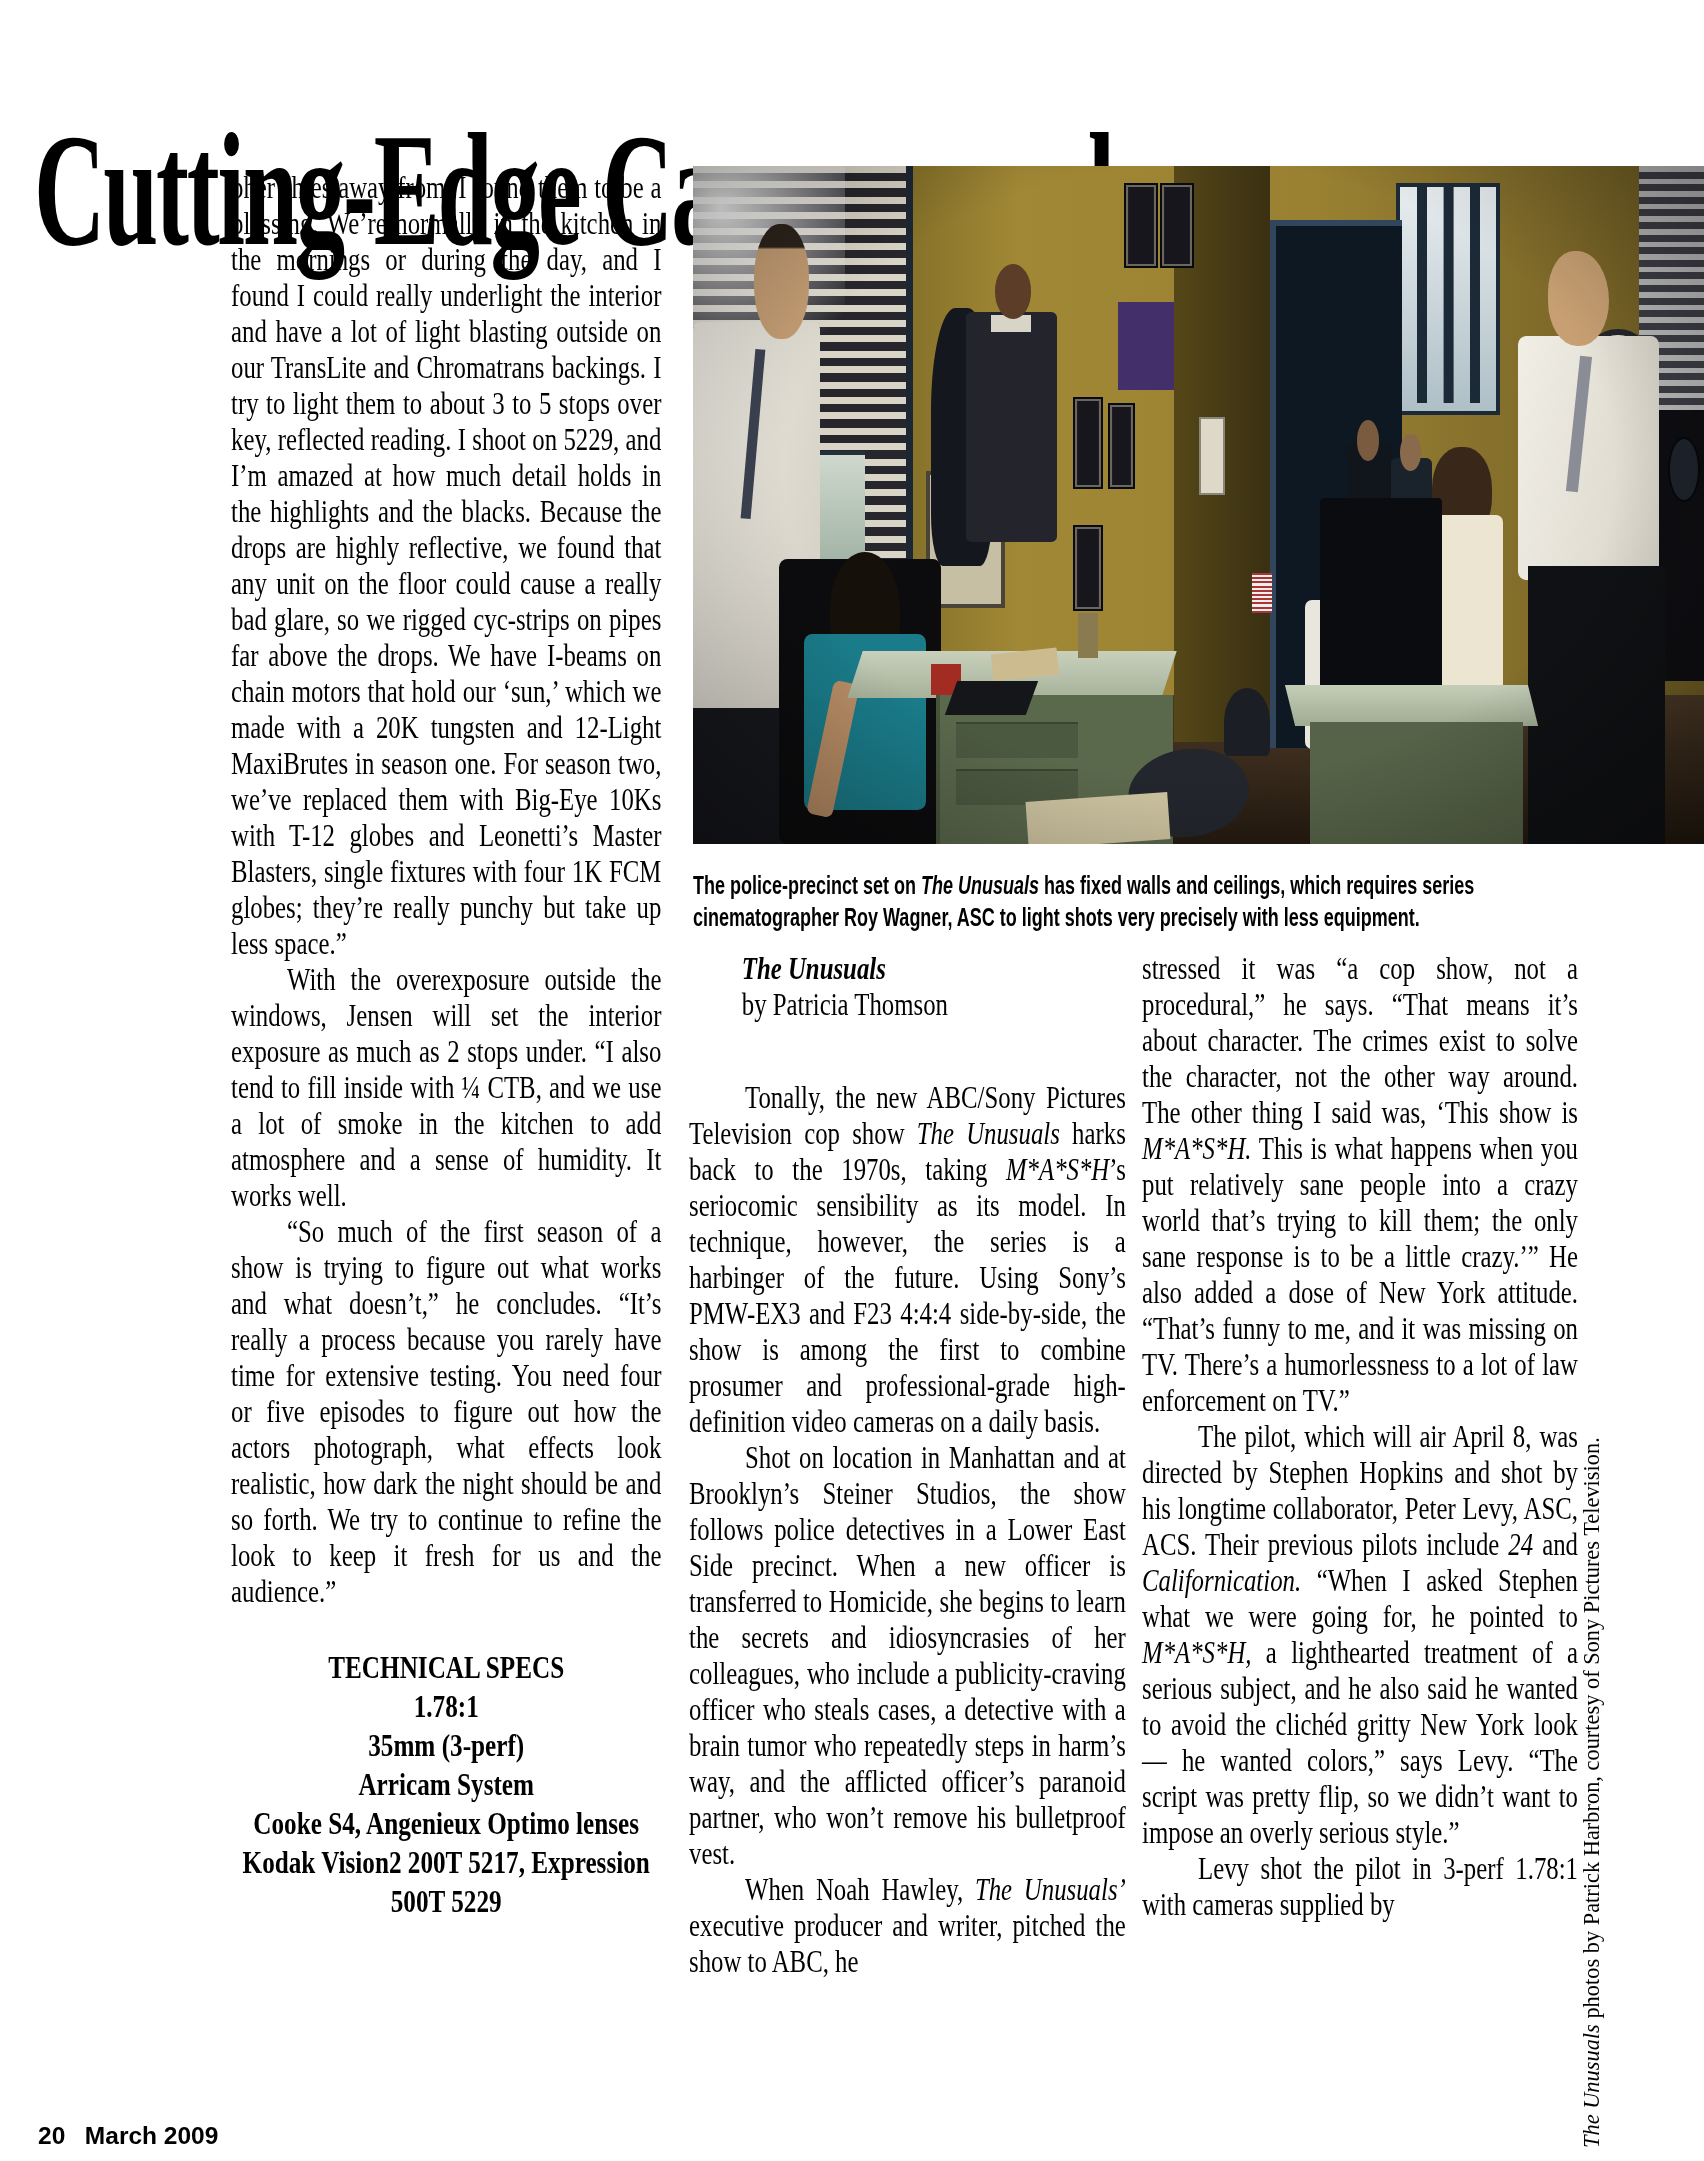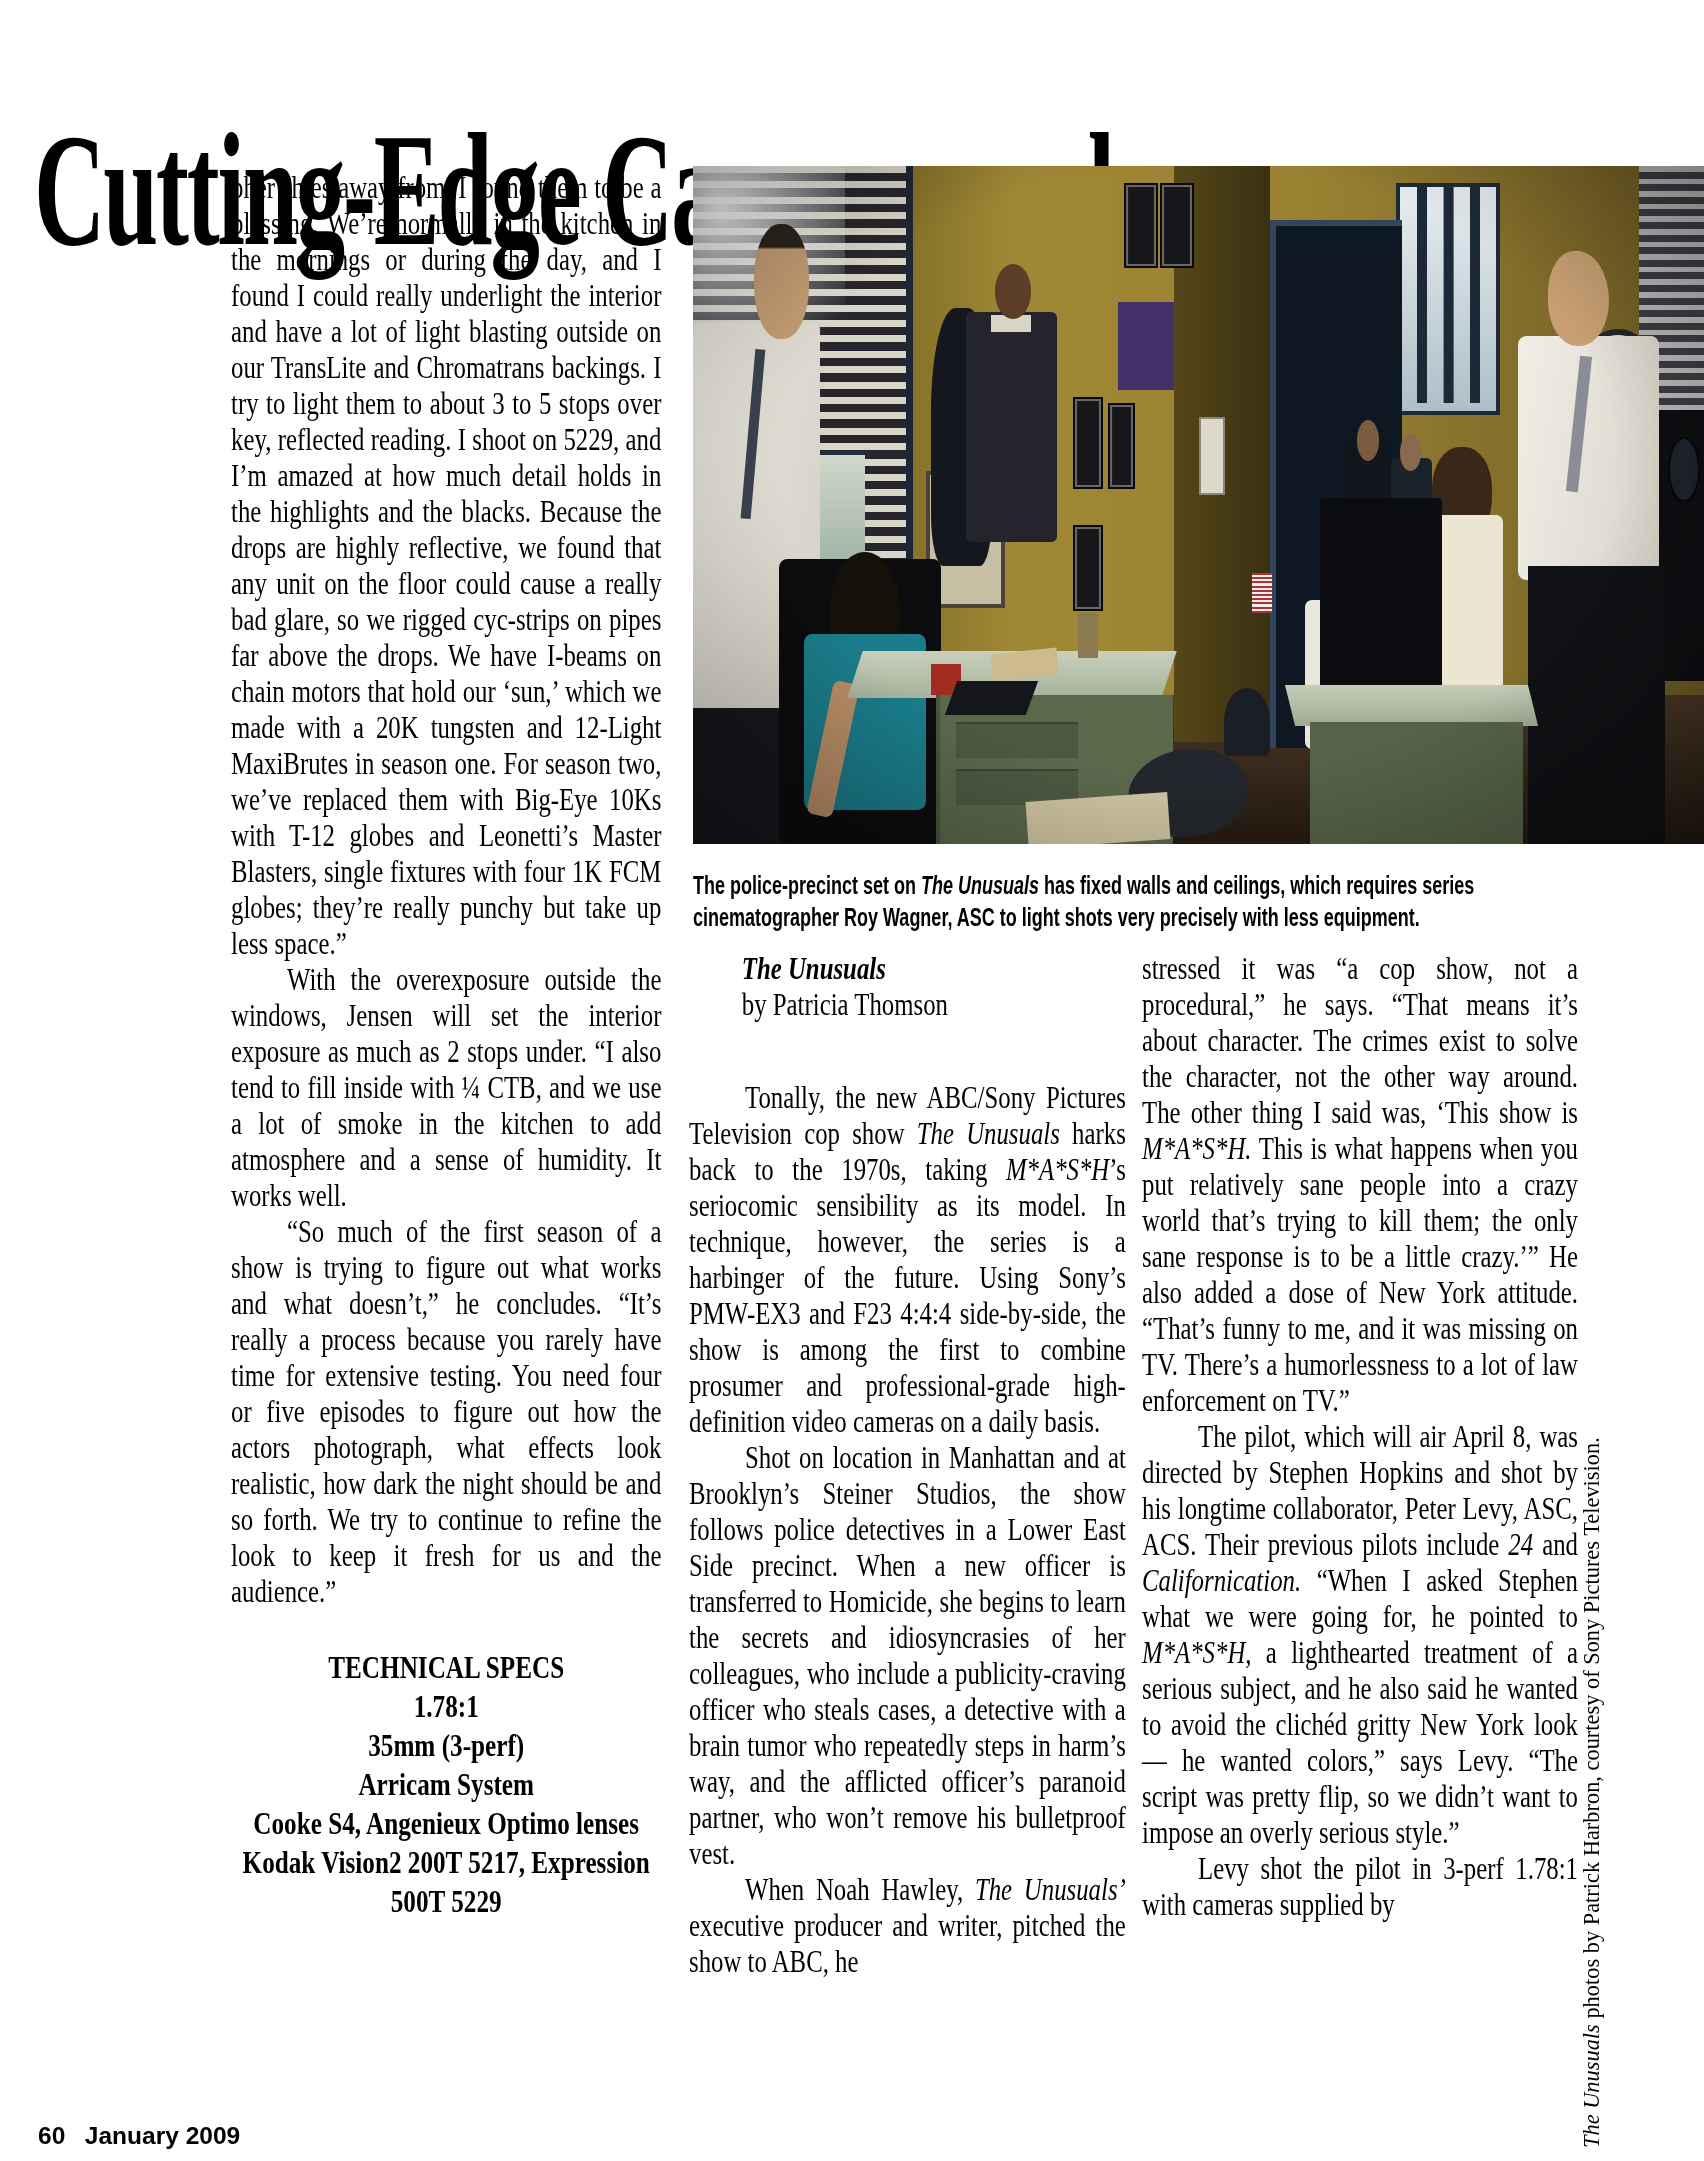--- a/index.html
+++ b/index.html
@@ -240,17 +240,17 @@
 
   <div class="col" id="col3">
     <p class="runs"><span>stressed it was “a cop show, not a procedural,” he says. “That means it’s about character. The crimes exist to solve the character, not the other way around. The other thing I said was, ‘This show is </span><span class="i">M*A*S*H.</span><span> This is what happens when you put relatively sane people into a crazy world that’s trying to kill them; the only sane response is to be a little crazy.’” He also added a dose of New York attitude. “That’s funny to me, and it was missing on TV. There’s a humorlessness to a lot of law enforcement on TV.”</span></p>
     <p class="runs indent"><span>The pilot, which will air April 8, was directed by Stephen Hopkins and shot by his longtime collaborator, Peter Levy, ASC, ACS. Their previous pilots include </span><span class="i">24</span><span> and </span><span class="i">Californication.</span><span> “When I asked Stephen what we were going for, he pointed to </span><span class="i">M*A*S*H,</span><span> a lighthearted treatment of a serious subject, and he also said he wanted to avoid the clichéd gritty New York look — he wanted colors,” says Levy. “The script was pretty flip, so we didn’t want to impose an overly serious style.”</span></p>
     <p class="runs indent"><span>Levy shot the pilot in 3-perf 1.78:1 with cameras supplied by</span></p>
   </div>
 
   <div class="credit runs"><span class="i">The Unusuals</span><span> photos by Patrick Harbron, courtesy of Sony Pictures Television.</span></div>
 
   <div class="footer">
-    <span class="pageno">60</span><span>January 2009</span>
+    <span class="pageno">20</span><span>March 2009</span>
   </div>
 
 </div>
 
 
 </body></html>

